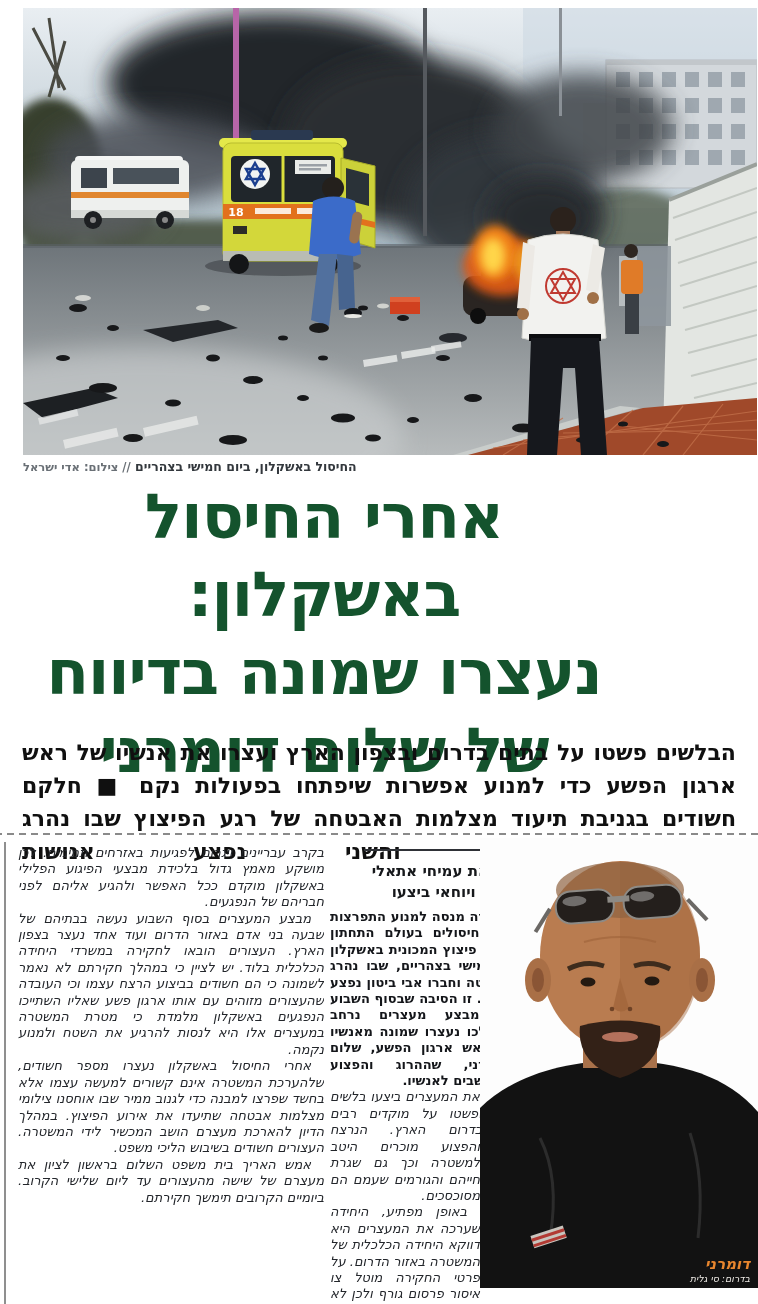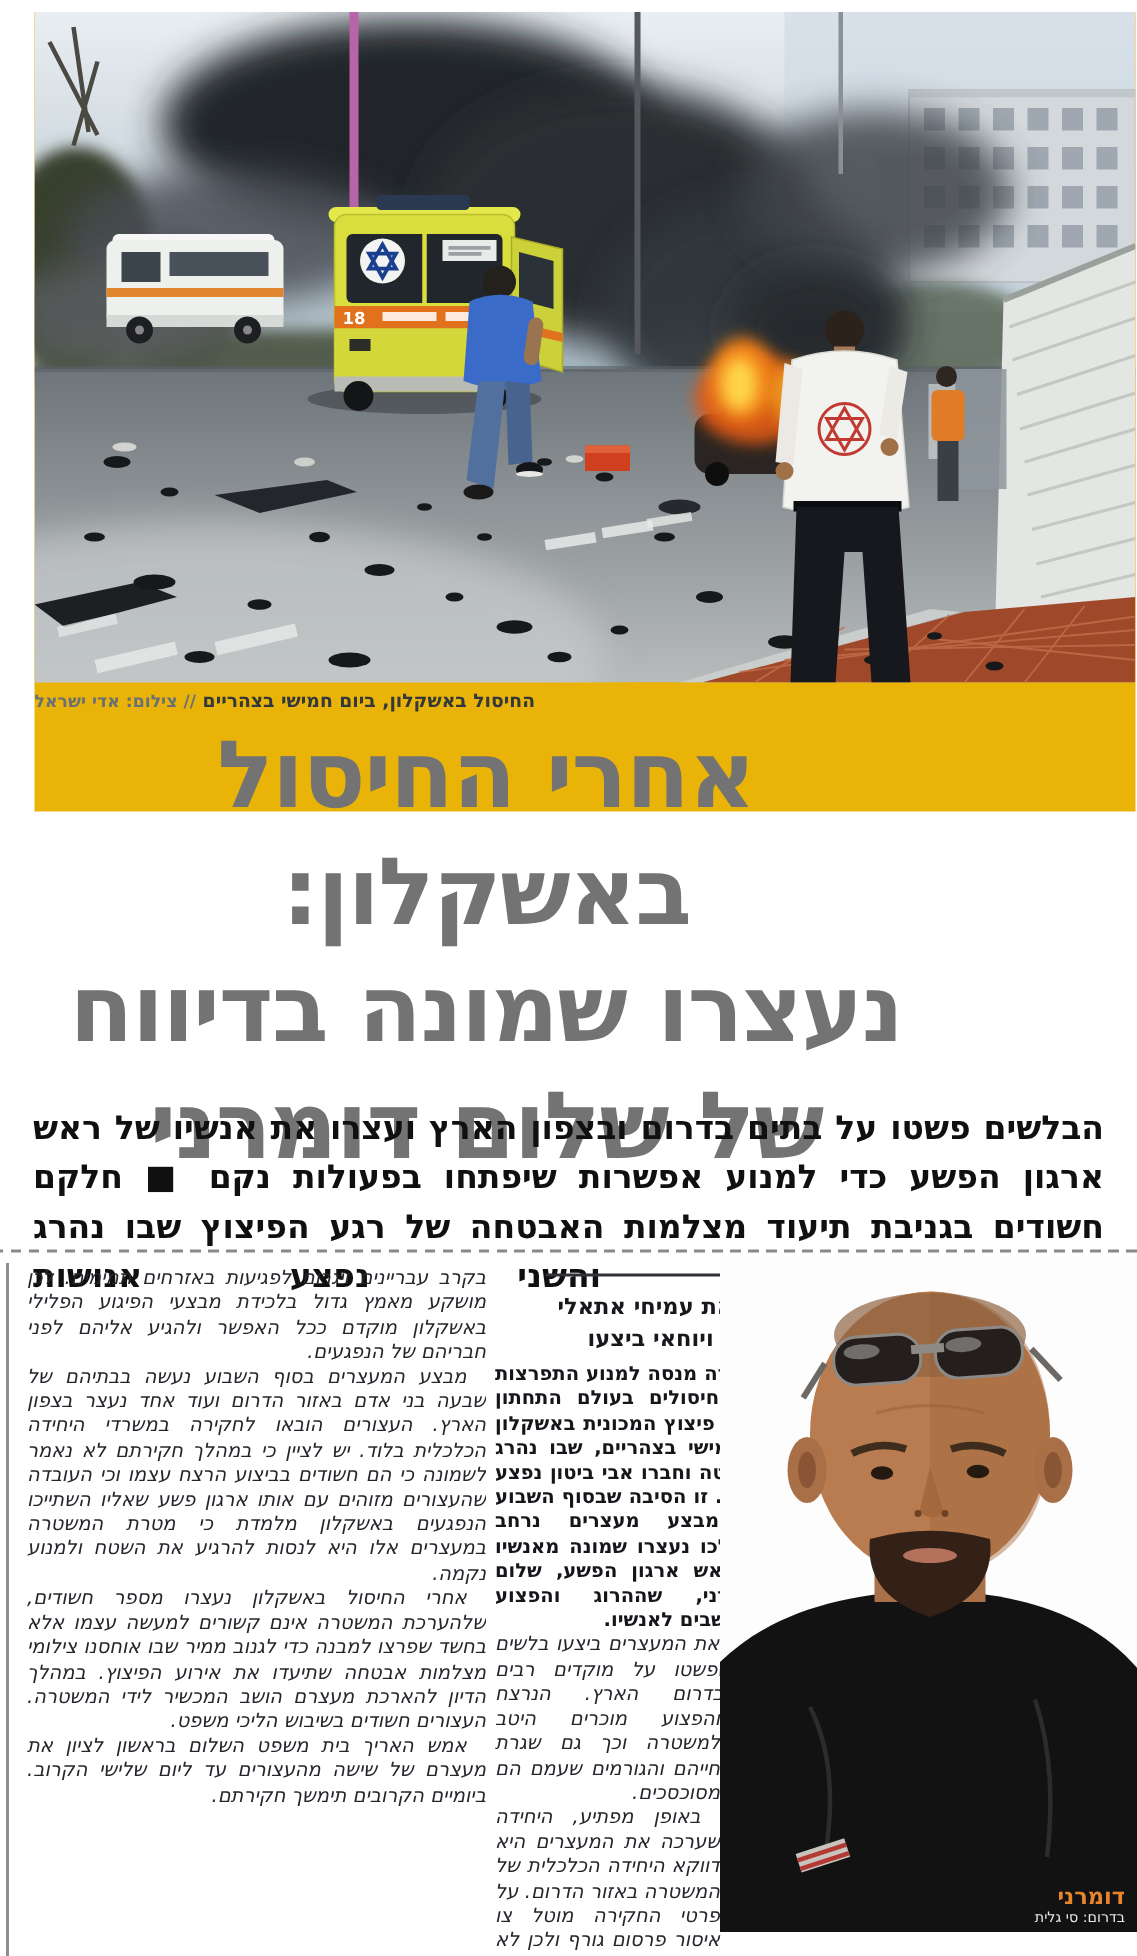--- a/index.html
+++ b/index.html
@@ -1,47 +1,47 @@
 <!DOCTYPE html>
 <html lang="he"><head>
 <meta charset="utf-8">
 <style>
   html,body{margin:0;padding:0;background:#ffffff;}
   body{width:758px;height:1304px;position:relative;overflow:hidden;
        font-family:"DejaVu Sans", sans-serif;}
   .page{position:absolute;inset:0;background:#fff;}
 
   
-  .photo{position:absolute;left:23px;top:8px;width:734px;height:533px;overflow:hidden;background:#eab308;}
+  .photo{position:absolute;left:23px;top:8px;width:734px;height:447px;overflow:hidden;background:#15803d;}
   .photo svg{display:block;}
 
   .photo-caption{position:absolute;left:23px;top:459px;width:734px;direction:rtl;text-align:left;
                  font-size:12.5px;font-weight:bold;color:#33383d;}
   .photo-caption .credit{color:#6a7076;font-size:11.5px;}
 
   
   .headline{position:absolute;top:478px;left:0;width:648px;margin:0;direction:rtl;text-align:center;
-            font-size:62px;line-height:78px;font-weight:bold;color:#737373;letter-spacing:-1px;}
+            font-size:62px;line-height:78px;font-weight:bold;color:#14532d;letter-spacing:-1px;}
 
   
   .subhead{position:absolute;top:736px;left:22px;width:714px;margin:0;direction:rtl;
            text-align:justify;text-align-last:justify;font-size:22px;line-height:33px;
            font-weight:bold;color:#101010;}
 
   .dash-rule{position:absolute;left:0;top:833px;width:758px;height:2px;
              background:repeating-linear-gradient(to left,#8a8a8a 0 7px,transparent 7px 12px);}
   .left-rule{position:absolute;left:4px;top:842px;width:2px;height:462px;background:#8f8f8f;}
 
   
   .col-first{position:absolute;left:330px;top:838px;width:428px;height:466px;direction:rtl;overflow:hidden;}
   .portrait{float:right;width:278px;height:450px;position:relative;background:#fdfdfd;
             shape-outside:polygon(92px 0px,278px 0px,278px 450px,0px 450px,0px 328px,22px 258px,48px 210px,52px 150px,58px 95px,70px 30px);
             shape-margin:6px;}
   .portrait svg{position:absolute;inset:0;}
-  .portrait-cap{position:absolute;right:8px;bottom:4px;direction:rtl;text-align:right;}
+  .portrait-cap{position:absolute;right:8px;bottom:4px;direction:rtl;text-align:right;font-style:italic;}
   .portrait-name{color:#e8862e;font-weight:bold;font-size:15px;line-height:17px;}
   .portrait-credit{color:#ece9e4;font-size:9.5px;line-height:11px;}
 
   .byline{margin:2px 0 6px;text-align:center;font-size:15px;line-height:21px;font-weight:bold;color:#16181b;}
   .byline-rule{display:inline-block;width:150px;height:0;border-top:2.5px solid #2f3237;vertical-align:4px;}
 
   .lead{margin:4px 0 0;font-weight:bold;font-size:13px;line-height:16.4px;text-align:justify;
         color:#14161a;text-indent:10px;}
   .bodyp{margin:0;font-size:13px;line-height:16.4px;text-align:justify;color:#23262b;font-style:italic;}
   .indent{text-indent:13px;}

